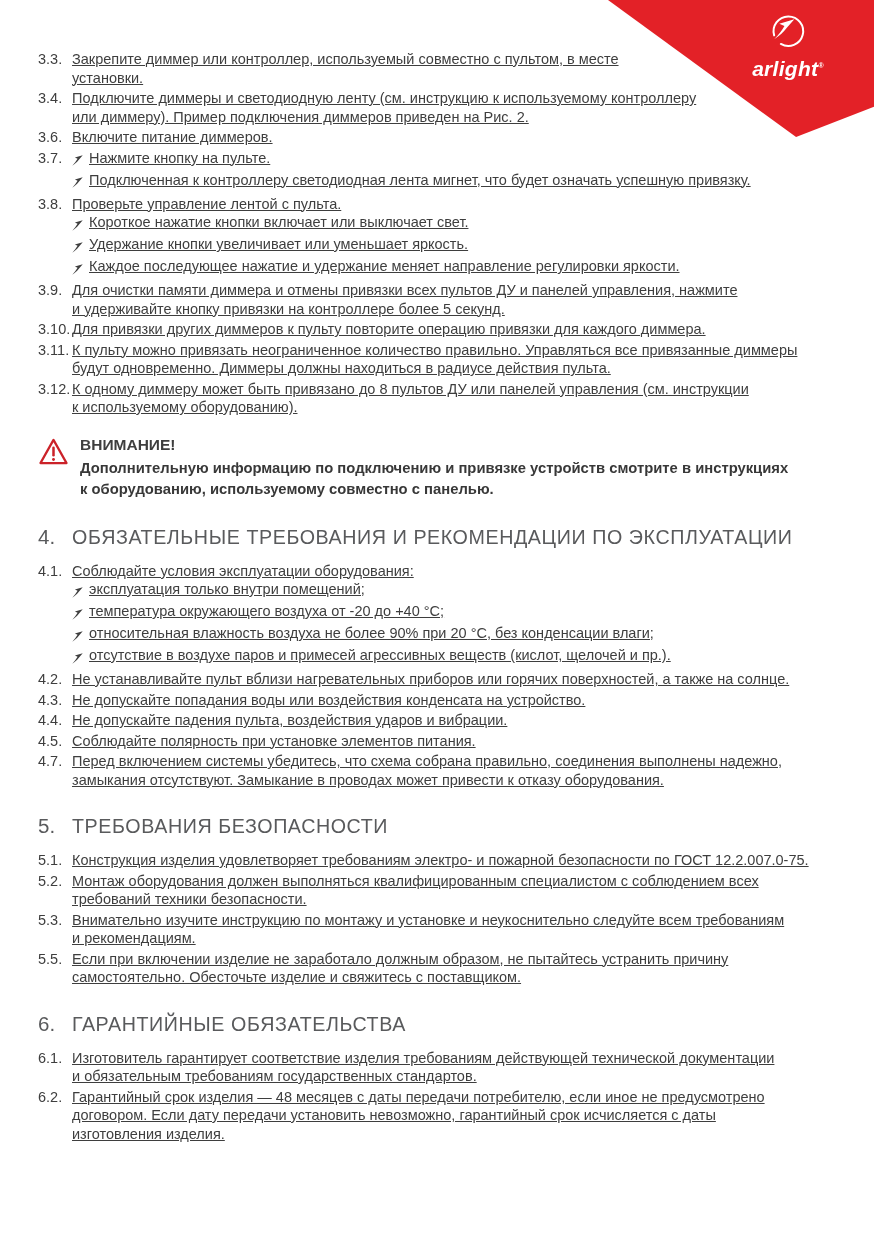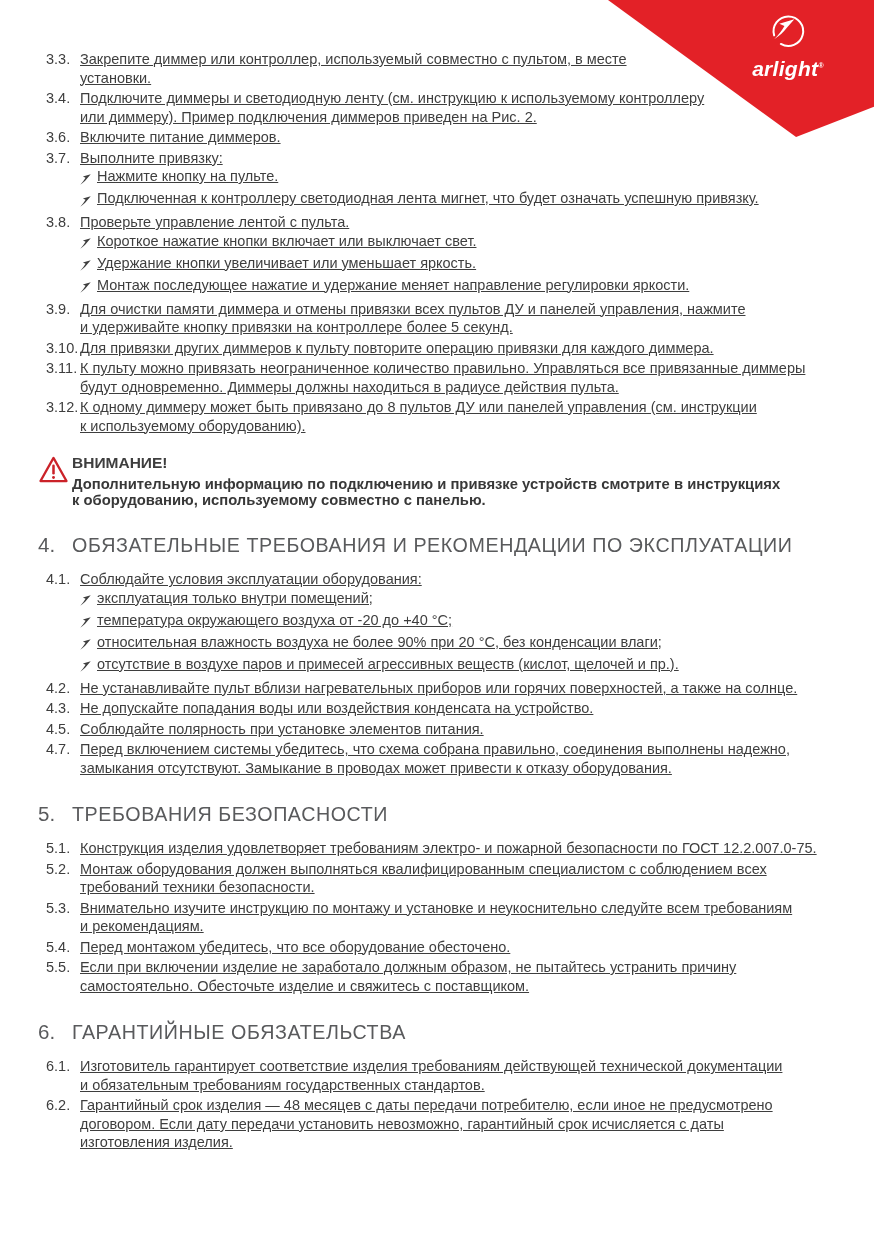--- a/index.html
+++ b/index.html
@@ -18,35 +18,35 @@
   .logo-icon { display:block; margin:0 auto 1px auto; }
   .logo-text {
     color:#ffffff; font-style:italic; font-weight:bold; font-size:21px;
     letter-spacing:0.3px; line-height:22px; white-space:nowrap;
   }
   .logo-text .reg { font-size:7px; vertical-align:super; font-style:normal; }
 
   
   .content { position:absolute; left:38px; top:50px; width:812px; }
 
-  .item { display:flex; margin-bottom:2px; font-size:14.5px; line-height:18.5px;margin-left:8px; }
+  .item { display:flex; margin-bottom:2px; font-size:14.5px; line-height:18.5px; }
   .item .num { flex:0 0 34px; }
   .item .body { flex:1; min-width:0; padding-right:24px;text-decoration:underline; }
   .item .txt { display:block; white-space:pre-line; }
 
   .bullet { display:flex; }
   .bullet .arr { flex:0 0 17px; padding-top:3.5px; }
   .bullet .btext { flex:1; white-space:pre-line; }
 
   
-  .warning { display:flex; margin-top:18px; font-size:14.8px; }
+  .warning { display:flex; margin-top:18px; font-size:14.8px;gap:8px; }
   .warning .wicon { flex:0 0 34px; padding-top:2px; }
   .warning .wbody { flex:1; padding-right:24px; }
   .warning .wtitle { font-weight:bold; font-size:15.5px; line-height:19px; margin-bottom:4px; }
-  .warning .wtext { font-weight:bold; line-height:16px; white-space:pre-line; color:#383838; }
+  .warning .wtext { font-weight:bold; line-height:21px; white-space:pre-line; color:#383838; }
 
   
   .heading {
     display:flex; margin-top:25px; margin-bottom:13px;
     color:#595a5c; font-size:20.5px; line-height:24px; font-weight:400;
   }
   .heading .num { flex:0 0 34px; }
   .heading .htext {
     display:inline-block; transform:scaleX(0.96); transform-origin:left center;
     letter-spacing:0.6px; white-space:nowrap;
@@ -95,21 +95,20 @@
       <div class="item">
         <span class="num">3.6.</span>
         <div class="body">
             <span class="txt">Включите питание диммеров.</span>
           </div>
       </div>
 
       <div class="item">
         <span class="num">3.7.</span>
         <div class="body">
-          <span class="txt">Выполните привязку:</span>
           <div class="bullet">
             <span class="arr"><svg width="11" height="11" viewBox="0 0 12 12">
                   <path d="M11.7 0.3 L3.2 2.8 L6.1 4.2 C4.6 6.8 2.7 9.3 0.3 11.7 C3.3 9.8 5.8 7.5 7.7 4.9 Z" fill="#3e3e3e"></path>
                 </svg></span>
             <span class="btext">Нажмите кнопку на пульте.</span>
           </div>
           <div class="bullet">
             <span class="arr"><svg width="11" height="11" viewBox="0 0 12 12">
                   <path d="M11.7 0.3 L3.2 2.8 L6.1 4.2 C4.6 6.8 2.7 9.3 0.3 11.7 C3.3 9.8 5.8 7.5 7.7 4.9 Z" fill="#3e3e3e"></path>
                 </svg></span>
@@ -131,21 +130,21 @@
           <div class="bullet">
             <span class="arr"><svg width="11" height="11" viewBox="0 0 12 12">
                   <path d="M11.7 0.3 L3.2 2.8 L6.1 4.2 C4.6 6.8 2.7 9.3 0.3 11.7 C3.3 9.8 5.8 7.5 7.7 4.9 Z" fill="#3e3e3e"></path>
                 </svg></span>
             <span class="btext">Удержание кнопки увеличивает или уменьшает яркость.</span>
           </div>
           <div class="bullet">
             <span class="arr"><svg width="11" height="11" viewBox="0 0 12 12">
                   <path d="M11.7 0.3 L3.2 2.8 L6.1 4.2 C4.6 6.8 2.7 9.3 0.3 11.7 C3.3 9.8 5.8 7.5 7.7 4.9 Z" fill="#3e3e3e"></path>
                 </svg></span>
-            <span class="btext">Монтаж последующее нажатие и удержание меняет направление регулировки яркости.</span>
+            <span class="btext">Каждое последующее нажатие и удержание меняет направление регулировки яркости.</span>
           </div>
         </div>
       </div>
 
       <div class="item">
         <span class="num">3.9.</span>
         <div class="body">
             <span class="txt">Для очистки памяти диммера и отмены привязки всех пультов ДУ и панелей управления, нажмите
 и удерживайте кнопку привязки на контроллере более 5 секунд.</span>
           </div>
@@ -234,20 +233,26 @@
           </div>
       </div>
 
       <div class="item">
         <span class="num">4.3.</span>
         <div class="body">
             <span class="txt">Не допускайте попадания воды или воздействия конденсата на устройство.</span>
           </div>
       </div>
 
+      <div class="item">
+        <span class="num">4.4.</span>
+        <div class="body">
+            <span class="txt">Не допускайте падения пульта, воздействия ударов и вибрации.</span>
+          </div>
+      </div>
 
       <div class="item">
         <span class="num">4.5.</span>
         <div class="body">
             <span class="txt">Соблюдайте полярность при установке элементов питания.</span>
           </div>
       </div>
 
       <div class="item">
         <span class="num">4.7.</span>
@@ -278,26 +283,20 @@
           </div>
       </div>
       <div class="item">
         <span class="num">5.3.</span>
         <div class="body">
             <span class="txt">Внимательно изучите инструкцию по монтажу и установке и неукоснительно следуйте всем требованиям
 и рекомендациям.</span>
           </div>
       </div>
       <div class="item">
-        <span class="num">5.4.</span>
-        <div class="body">
-            <span class="txt">Перед монтажом убедитесь, что все оборудование обесточено.</span>
-          </div>
-      </div>
-      <div class="item">
         <span class="num">5.5.</span>
         <div class="body">
             <span class="txt">Если при включении изделие не заработало должным образом, не пытайтесь устранить причину
 самостоятельно. Обесточьте изделие и свяжитесь с поставщиком.</span>
           </div>
       </div>
     </div>
 
     <div class="heading">
       <span class="num">6.</span>

